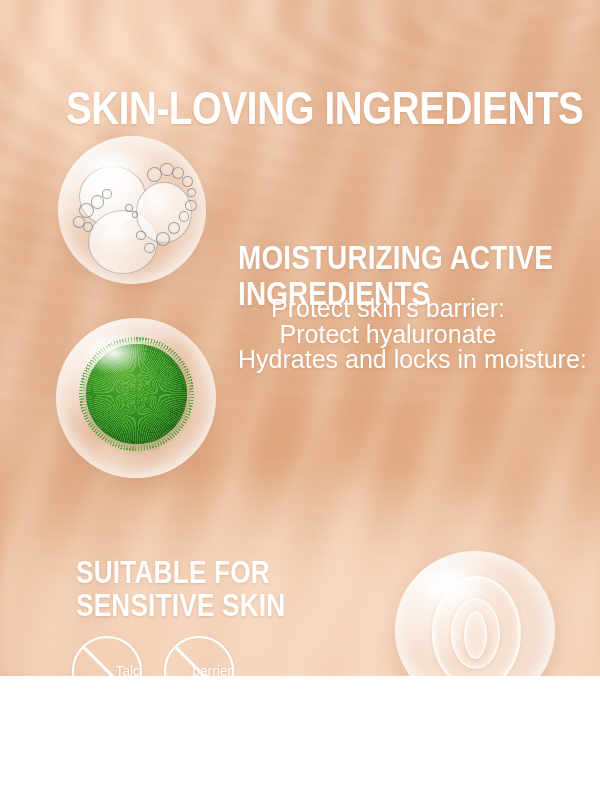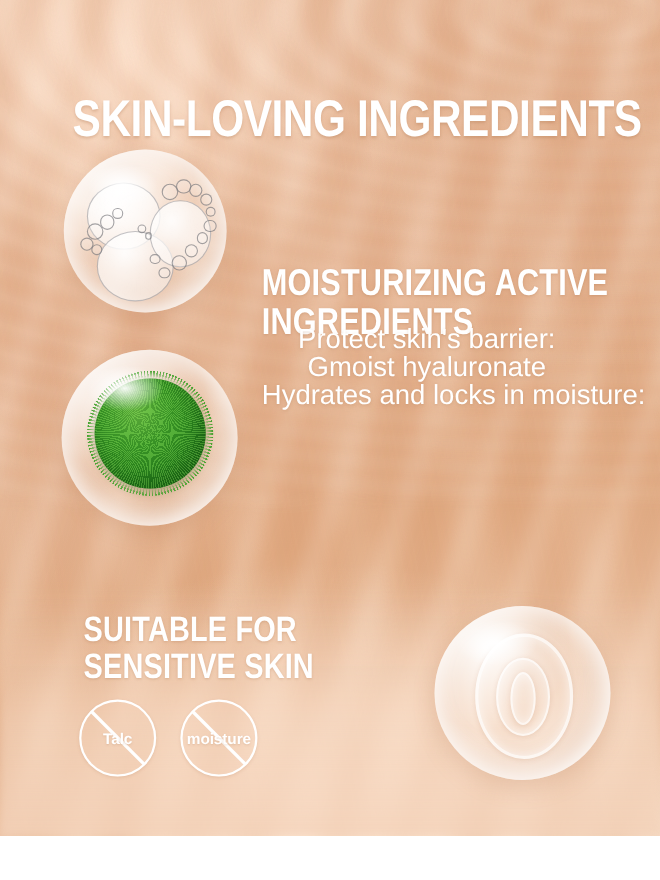--- a/index.html
+++ b/index.html
@@ -7,23 +7,23 @@
     padding: 0;
     background: #ffffff;
   }
   body {
     font-family: "Liberation Sans", sans-serif;
   }
 
   .poster {
     position: relative;
     width: 600px;
-    height: 760px;
+    height: 676px;
     overflow: hidden;
-    background: #000000;
+    background: #d946ef;
   }
 
   
   .bg-base {
     position: absolute;
     inset: 0;
     background:
       radial-gradient(ellipse 70% 45% at 18% 8%,  rgba(255,226,205,0.85) 0%, rgba(255,226,205,0) 60%),
       radial-gradient(ellipse 60% 40% at 92% 20%, rgba(222,164,125,0.55) 0%, rgba(222,164,125,0) 62%),
       radial-gradient(ellipse 85% 45% at 50% 97%, rgba(255,231,212,0.92) 0%, rgba(255,231,212,0) 66%),
@@ -234,23 +234,22 @@
     gap: 22px;
   }
   .badge {
     position: relative;
     width: 66px;
     height: 66px;
     border-radius: 50%;
     border: 2.5px solid #ffffff;
     display: flex;
     align-items: center;
-    justify-content: center;
+    justify-content: flex-end;
     box-shadow: 0 1px 3px rgba(170,114,78,0.2);
-    font-weight: bold;
   }
   .badge .slash {
     position: absolute;
     left: 50%;
     top: -1px;
     width: 2.5px;
     height: 68px;
     background: #ffffff;
     transform: translateX(-50%) rotate(-45deg);
     transform-origin: center center;
@@ -311,37 +310,37 @@
     </div>
     <div class="moss" style="background:none; box-shadow:none;">
       <div class="moss-fuzz"></div>
     </div>
   </div>
 
   <h2 class="headline" id="subheading-1">MOISTURIZING ACTIVE INGREDIENTS</h2>
 
   <div class="body-copy">
     <div>Protect skin's barrier:</div>
-    <div>Gmoist hyaluronate</div>
+    <div>Protect hyaluronate</div>
     <div>Hydrates and locks in moisture:</div>
   </div>
 
   <h2 class="headline" id="subheading-2">SUITABLE FOR SENSITIVE SKIN</h2>
 
   <div id="gel-blob">
     <div class="gel-ring" id="gel-ring-outer"></div>
     <div class="gel-ring" id="gel-ring-inner"></div>
     <div class="gel-ring" id="gel-ring-core"></div>
     <div id="gel-highlight"></div>
   </div>
 
   <div class="badge-row">
     <div class="badge">
       <span class="slash"></span>
       <span class="badge-label">Talc</span>
     </div>
     <div class="badge">
       <span class="slash"></span>
-      <span class="badge-label">moisture</span>
+      <span class="badge-label">barrier</span>
     </div>
   </div>
 
 </div>
 
 </body></html>

